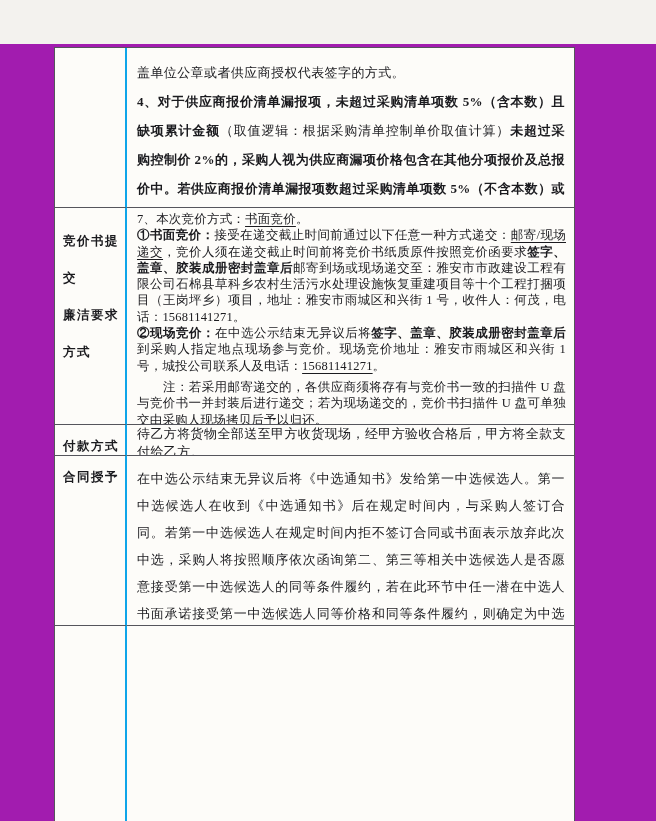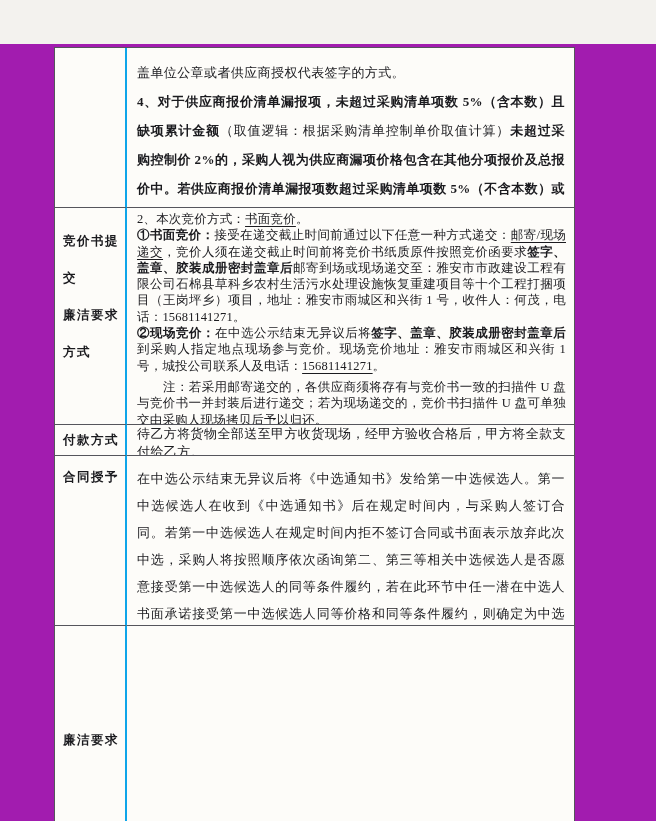--- a/index.html
+++ b/index.html
@@ -32,21 +32,21 @@
   }
   .bb{border-bottom:1px solid #55555c;}
   .content{text-align:justify;letter-spacing:0.4px;}
   .content p{margin:0;}
   .b{font-weight:700;}
   .u{text-decoration:underline;text-underline-offset:3px;}
 
   
   .r2l{padding-top:15px;line-height:37px;}
   
-  .vcenter{display:flex;align-items:center;}
+  .vcenter{display:flex;align-items:flex-end;}
   .r4l{padding-top:12px;line-height:18px;}
 
   .r1c{padding:10px 9px 0 10px;font-size:13px;line-height:29px;}
   .r2c{padding:3px 8px 0 10px;font-size:12.5px;line-height:16.3px;letter-spacing:0.2px;}
   .r2c .note{margin-top:5px;text-indent:26px;}
   .r3c{display:flex;padding:0 8px 0 10px;font-size:13px;}
   .r4c{padding:9px 9px 0 10px;font-size:13px;line-height:27px;}
   .r5c{padding:10px 9px 0 10px;font-size:13px;line-height:28px;}
 </style>
 </head>
@@ -65,21 +65,21 @@
       </p>
     </div>
 
     <div class="cell label r2l bb">
       <div>竞价书提交</div>
       <div>廉洁要求</div>
       <div>方式</div>
     </div>
     <div class="cell content r2c bb">
       <p>
-        <span class="n">2、本次竞价方式：</span><span class="u">书面竞价</span><span class="n">。</span>
+        <span class="n">7、本次竞价方式：</span><span class="u">书面竞价</span><span class="n">。</span>
       </p>
       <p>
         <span class="b">①书面竞价：</span><span class="n">接受在递交截止时间前通过以下任意一种方式递交：</span><span class="u">邮寄/现场递交</span><span class="n">，竞价人须在递交截止时间前将竞价书纸质原件按照竞价函要求</span><span class="b">签字、盖章、胶装成册密封盖章后</span><span class="n">邮寄到场或现场递交至：雅安市市政建设工程有限公司石棉县草科乡农村生活污水处理设施恢复重建项目等十个工程打捆项目（王岗坪乡）项目，地址：雅安市雨城区和兴街 1 号，收件人：何茂，电话：15681141271。</span>
       </p>
       <p>
         <span class="b">②现场竞价：</span><span class="n">在中选公示结束无异议后将</span><span class="b">签字、盖章、胶装成册密封盖章后</span><span class="n">到采购人指定地点现场参与竞价。现场竞价地址：雅安市雨城区和兴街 1 号，城投公司联系人及电话：</span><span class="u">15681141271</span><span class="n">。</span>
       </p>
       <p class="note">
         <span class="n">注：若采用邮寄递交的，各供应商须将存有与竞价书一致的扫描件 U 盘与竞价书一并封装后进行递交；若为现场递交的，竞价书扫描件 U 盘可单独交由采购人现场拷贝后予以归还。</span>
       </p>

